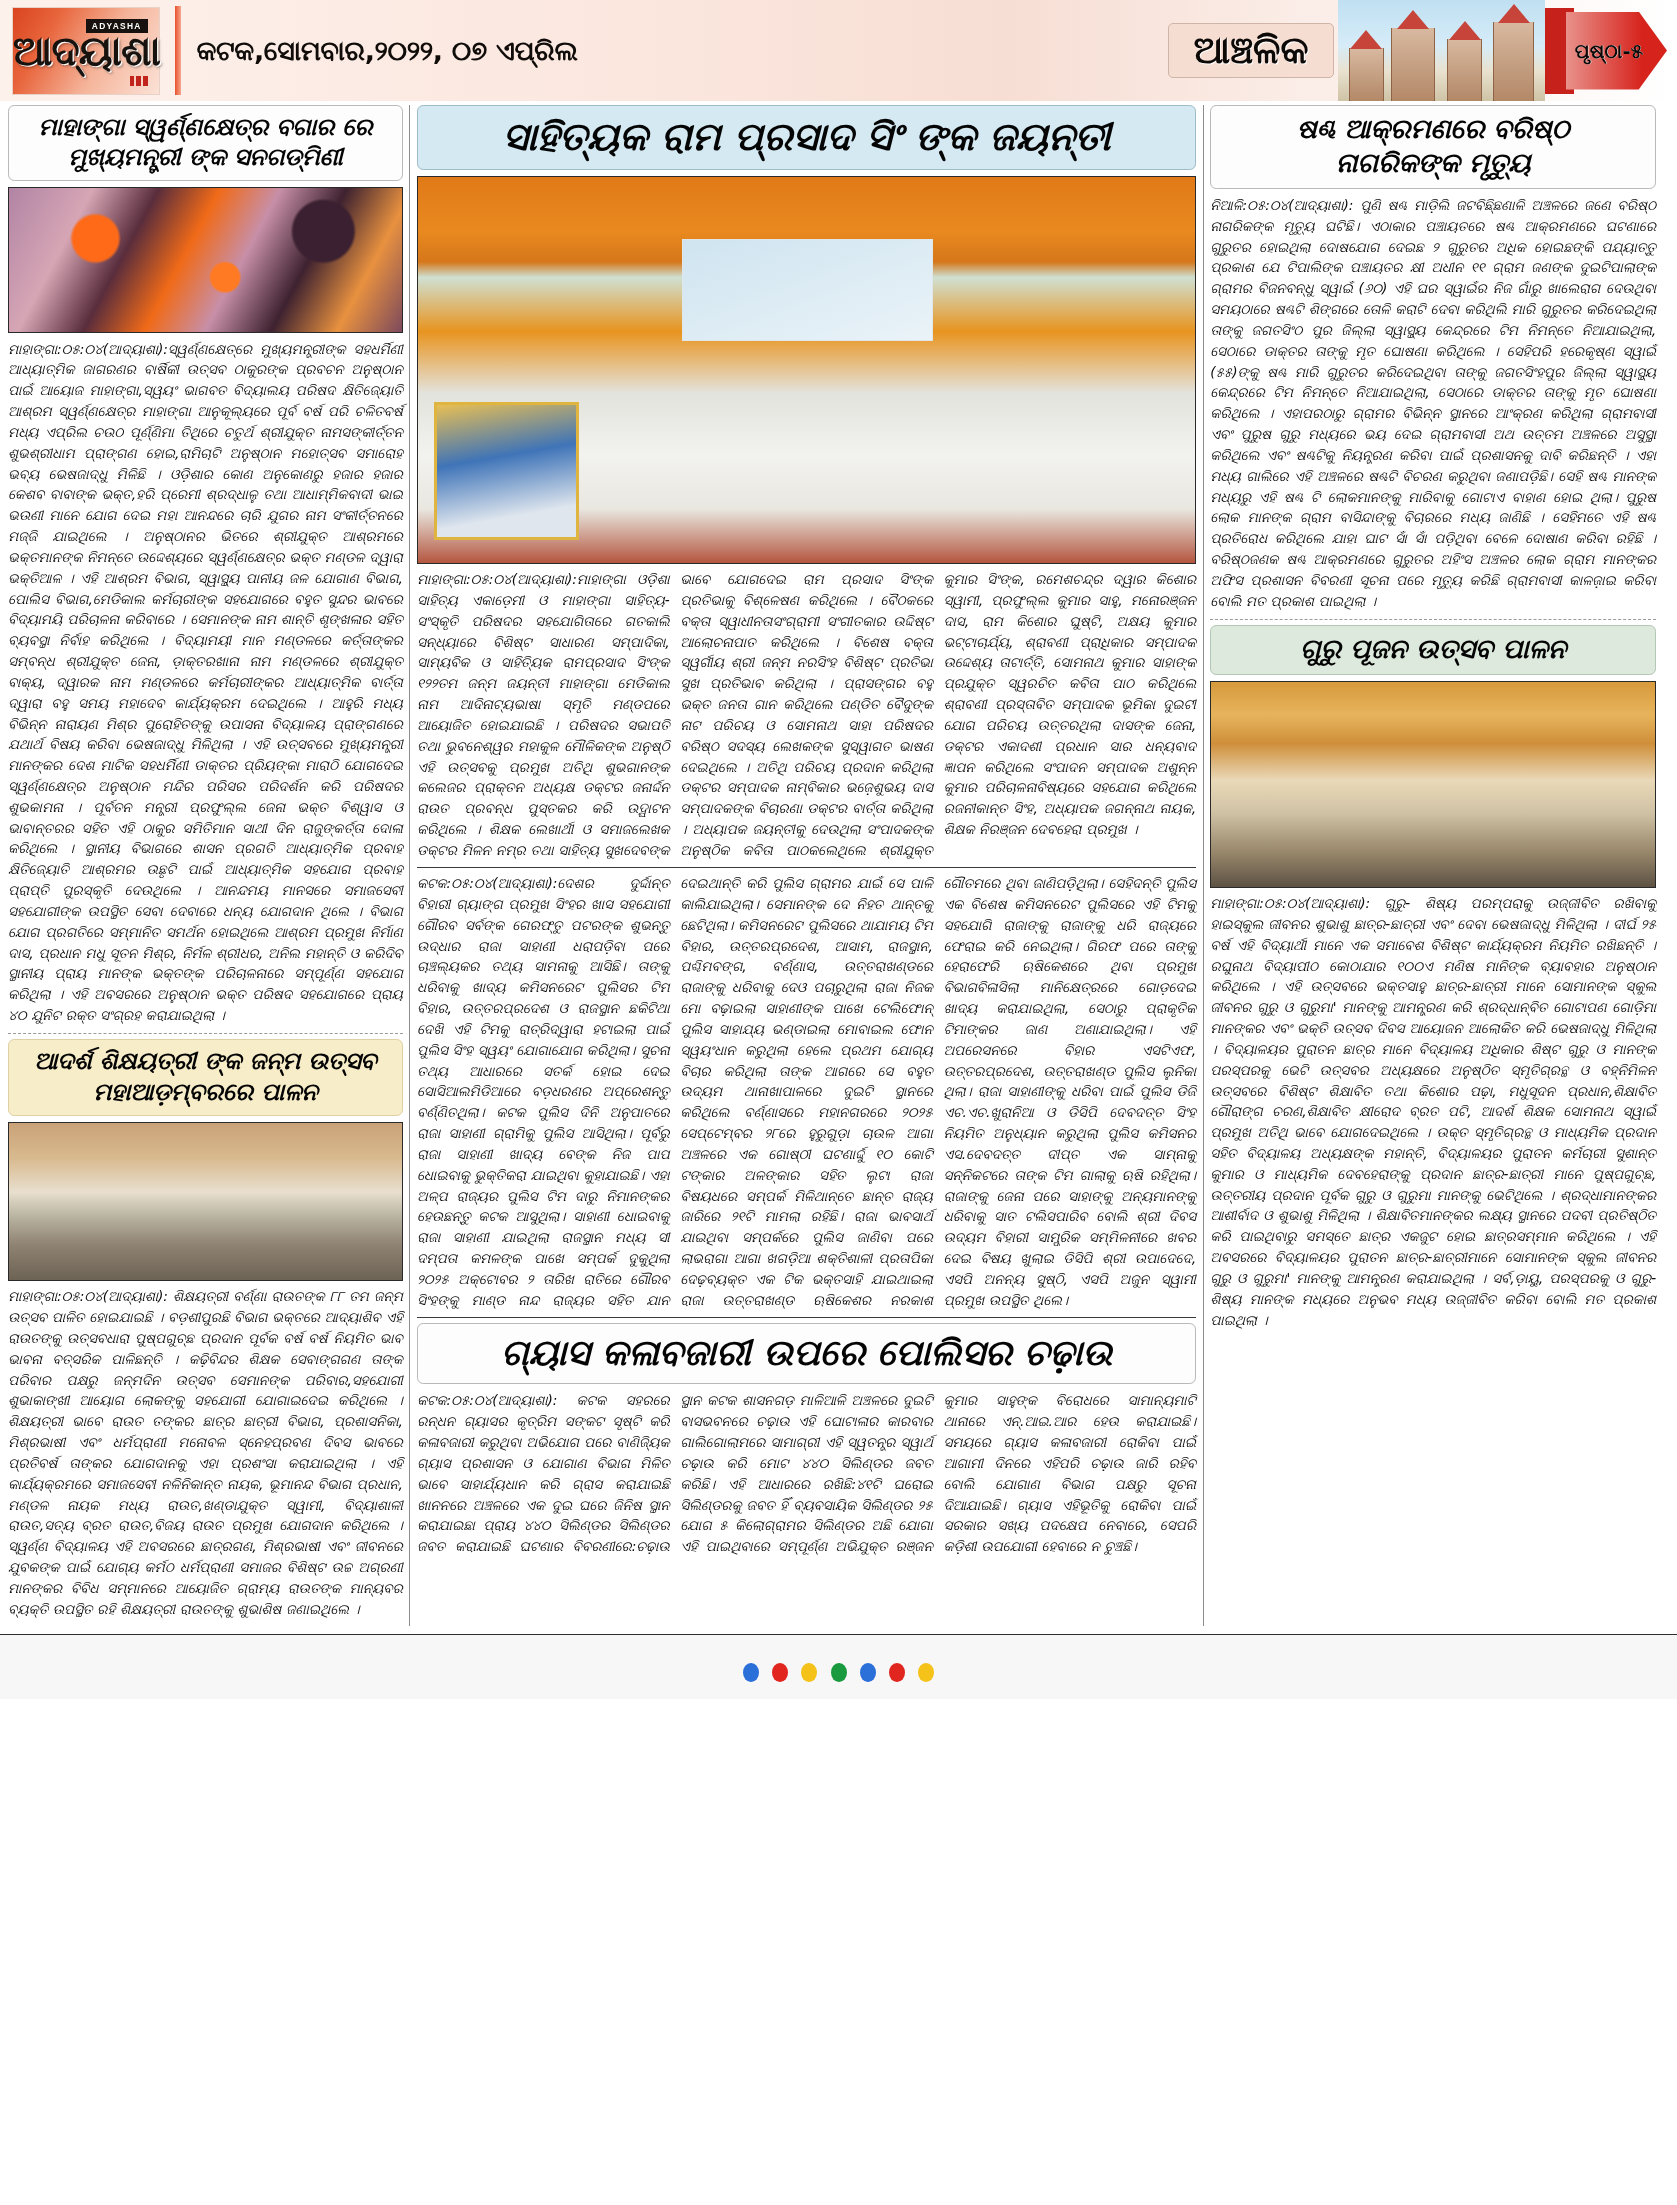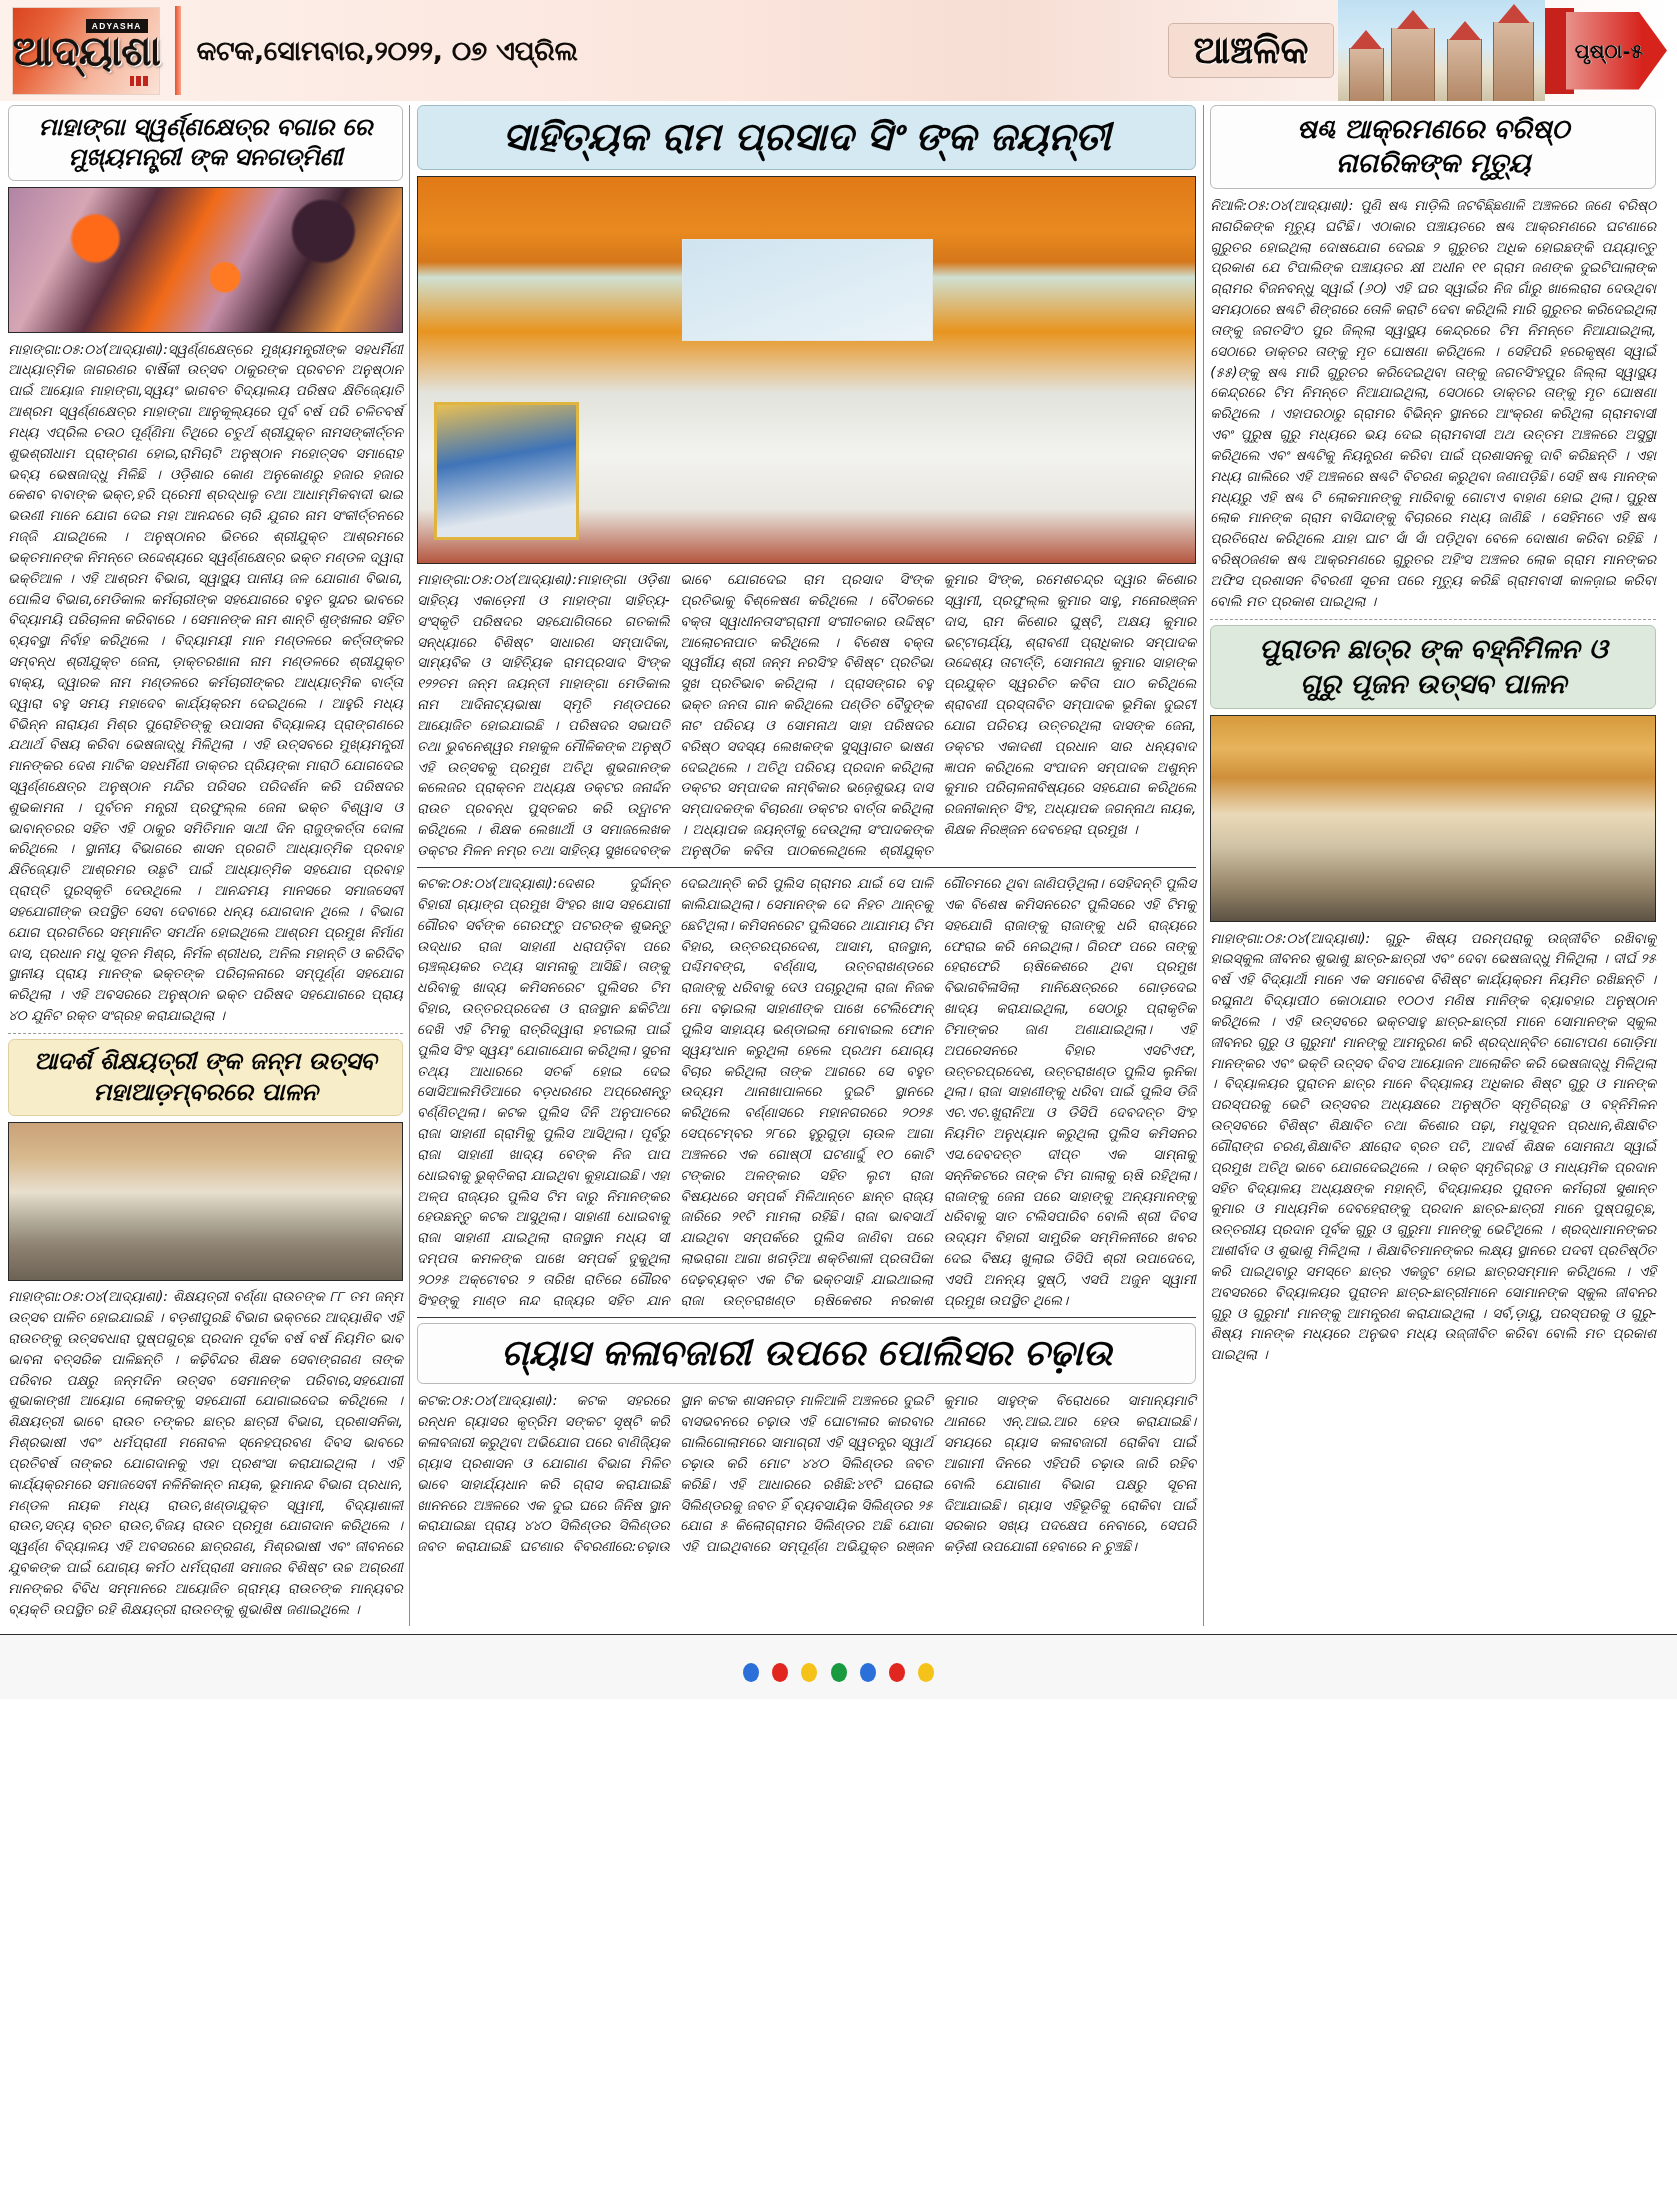--- a/index.html
+++ b/index.html
@@ -340,21 +340,20 @@
           <div class="hl hl-m">ଷଣ୍ଢ ଆକ୍ରମଣରେ ବରିଷ୍ଠ</div>
           <div class="hl hl-m">ନାଗରିକଙ୍କ ମୃତ୍ୟୁ</div>
         </div>
         <div class="body">ନିଆଳି:୦୫:୦୪(ଆଦ୍ୟାଶା): ପୁଣି ଷଣ୍ଢ ମାଡ଼ିଲି ଜଟବିଛି୍ଛଣାଳି ଅଞ୍ଚଳରେ ଜଣେ ବରିଷ୍ଠ ନାଗରିକଙ୍କ ମୃତ୍ୟୁ ଘଟିଛି। ଏଠାକାର ପଞ୍ଚାୟତରେ ଷଣ୍ଢ ଆକ୍ରମଣରେ ଘଟଣାରେ ଗୁରୁତର ହୋଇଥିଲା ଦୋଷଯୋଗ ଦେଇଛ ୨ ଗୁରୁତର ଅଧିକ ହୋଇଛଙ୍କି ପଯ୍ୟାତ୍ତୁ ପ୍ରକାଶ ଯେ ଟିପାଲିଙ୍କ ପଞ୍ଚାୟତର କ୍ଷୀ ଅଧୀନ ୧୧ ଗ୍ରାମ ଜଣଙ୍କ ଦୁଇଟିପାଲାଙ୍କ ଗ୍ରାମର ବିଜନବନ୍ଧୁ ସ୍ୱାଇଁ (୬୦) ଏହି ଘର ସ୍ୱାଇଁର ନିଜ ଗାଁରୁ ଖାଲେରାଗ ଦେଉଥିବା ସମୟଠାରେ ଷଣ୍ଢଟି ଶିଙ୍ଗରେ ତୋଳି କରାଟି ଦେବା କରିଥିଲି ମାରି ଗୁରୁତର କରିଦେଇଥିଲା ତାଙ୍କୁ ଜଗତସିଂଠ ପୁର ଜିଲ୍ଲା ସ୍ୱାସ୍ଥ୍ୟ କେନ୍ଦ୍ରରେ ଟିମ ନିମନ୍ତେ ନିଆଯାଇଥିଲା, ସେଠାରେ ଡାକ୍ତର ତାଙ୍କୁ ମୃତ ଘୋଷଣା କରିଥିଲେ । ସେହିପରି ହରେକୃଷ୍ଣ ସ୍ୱାଇଁ (୫୫)ଙ୍କୁ ଷଣ୍ଢ ମାରି ଗୁରୁତର କରିଦେଇଥିବା ତାଙ୍କୁ ଜଗତସିଂହପୁର ଜିଲ୍ଲା ସ୍ୱାସ୍ଥ୍ୟ କେନ୍ଦ୍ରରେ ଟିମ ନିମନ୍ତେ ନିଆଯାଇଥିଲା, ସେଠାରେ ଡାକ୍ତର ତାଙ୍କୁ ମୃତ ଘୋଷଣା କରିଥିଲେ । ଏହାପରଠାରୁ ଗ୍ରାମର ବିଭିନ୍ନ ସ୍ଥାନରେ ଆଂକ୍ରଣ କରିଥିଲା ଗ୍ରାମବାସୀ ଏବଂ ପୁରୁଷ ଗୁରୁ ମଧ୍ୟରେ ଭୟ ଦେଇ ଗ୍ରାମବାସୀ ଅଥ ଉତ୍ତମ ଅଞ୍ଚଳରେ ଅସୁସ୍ଥା କରିଥିଲେ ଏବଂ ଷଣ୍ଢଟିକୁ ନିୟନ୍ତ୍ରଣ କରିବା ପାଇଁ ପ୍ରଶାସନକୁ ଦାବି କରିଛନ୍ତି । ଏହା ମଧ୍ୟ ଗାଲିରେ ଏହି ଅଞ୍ଚଳରେ ଷଣ୍ଢଟି ବିଚରଣ କରୁଥିବା ଜଣାପଡ଼ିଛି। ସେହି ଷଣ୍ଢ ମାନଙ୍କ ମଧ୍ୟରୁ ଏହି ଷଣ୍ଢ ଟି ଲୋକମାନଙ୍କୁ ମାରିବାକୁ ଗୋଟାଏ ବାହାଣ ହୋଇ ଥିଲା। ପୁରୁଷ ଲୋକ ମାନଙ୍କ ଗ୍ରାମ ବାସିନ୍ଦାଙ୍କୁ ବିଚାରରେ ମଧ୍ୟ ଜାଣିଛି । ସେହିମତେ ଏହି ଷଣ୍ଢ ପ୍ରତିରୋଧ କରିଥିଲେ ଯାହା ଘାଟ ସାଁ ସାଁ ପଡ଼ିଥିବା ବେଳେ ଦୋଷାଣ କରିବା ରହିଛି । ବରିଷ୍ଠଜଣକ ଷଣ୍ଢ ଆକ୍ରମଣରେ ଗୁରୁତର ଅହିଂସ ଅଞ୍ଚଳର ଲୋକ ଗ୍ରାମ ମାନଙ୍କର ଅଫିସ ପ୍ରଶାସନ ବିବରଣୀ ସୂଚନା ପରେ ମୃତ୍ୟୁ କରିଛି ଗ୍ରାମବାସୀ କାଳଜ଼ାଇ କରିବା ବୋଲି ମତ ପ୍ରକାଶ ପାଇଥିଲା ।</div>
       </div>
 
       <hr class="hr-dot">
 
       <div class="art">
         <div class="hl-box tint-green">
-          <div class="hl hl-m">ପୁରାତନ ଛାତ୍ର ଙ୍କ ବହ୍ନିମିଳନ ଓ</div>
           <div class="hl hl-m">ଗୁରୁ ପୂଜନ ଉତ୍ସବ ପାଳନ</div>
         </div>
         <div class="photo ph-d"></div>
         <div class="body">ମାହାଙ୍ଗା:୦୫:୦୪(ଆଦ୍ୟାଶା): ଗୁରୁ- ଶିଷ୍ୟ ପରମ୍ପରାକୁ ଉଜ୍ଜୀବିତ ରଖିବାକୁ ହାଇସ୍କୁଲ ଜୀବନର ଶୁଭାଶୁ ଛାତ୍ର-ଛାତ୍ରୀ ଏବଂ ଦେବା ଭେଷଜାଦ୍ଧୁ ମିଳିଥିଲା । ଦୀର୍ଘ ୨୫ ବର୍ଷ ଏହି ବିଦ୍ୟାର୍ଥୀ ମାନେ ଏକ ସମାବେଶ ବିଶିଷ୍ଟ କାର୍ଯ୍ୟକ୍ରମ ନିୟମିତ ରଖିଛନ୍ତି । ରଘୁନାଥ ବିଦ୍ୟାପୀଠ କୋଠାଯାର ୧୦୦ଏ ମଣିଷ ମାନିଙ୍କ ବ୍ୟାବହାର ଅନୁଷ୍ଠାନ କରିଥିଲେ । ଏହି ଉତ୍ସବରେ ଭକ୍ତସାହୁ ଛାତ୍ର-ଛାତ୍ରୀ ମାନେ ସୋମାନଙ୍କ ସ୍କୁଲ ଜୀବନର ଗୁରୁ ଓ ଗୁରୁମା' ମାନଙ୍କୁ ଆମନ୍ତ୍ରଣ କରି ଶ୍ରଦ୍ଧାନ୍ବିତ ଗୋଟାପଣ ଗୋଡ଼ିମା ମାନଙ୍କର ଏବଂ ଭକ୍ତି ଉତ୍ସବ ଦିବସ ଆୟୋଜନ ଆଲୋକିତ କରି ଭେଷଜାଦ୍ଧୁ ମିଳିଥିଲା । ବିଦ୍ୟାଳୟର ପୁରାତନ ଛାତ୍ର ମାନେ ବିଦ୍ୟାଳୟ ଅଧିକାର ଶିଷ୍ଟ ଗୁରୁ ଓ ମାନଙ୍କ ପରସ୍ପରକୁ ଭେଟି ଉତ୍ସବର ଅଧ୍ୟକ୍ଷରେ ଅନୁଷ୍ଠିତ ସ୍ମୃତିଗ୍ରନ୍ଥ ଓ ବହ୍ନିମିଳନ ଉତ୍ସବରେ ବିଶିଷ୍ଟ ଶିକ୍ଷାବିତ ତଥା କିଶୋର ପଢ଼ା, ମଧୁସୂଦନ ପ୍ରଧାନ,ଶିକ୍ଷାବିତ ଗୌରାଙ୍ଗ ଚରଣ,ଶିକ୍ଷାବିତ କ୍ଷୀରୋଦ ବ୍ରତ ପଟି, ଆଦର୍ଶ ଶିକ୍ଷକ ସୋମନାଥ ସ୍ୱାଇଁ ପ୍ରମୁଖ ଅତିଥି ଭାବେ ଯୋଗଦେଇଥିଲେ । ଉକ୍ତ ସ୍ମୃତିଗ୍ରନ୍ଥ ଓ ମାଧ୍ୟମିକ ପ୍ରଦାନ ସହିତ ବିଦ୍ୟାଳୟ ଅଧ୍ୟକ୍ଷଙ୍କ ମହାନ୍ତି, ବିଦ୍ୟାଳୟର ପୁରାତନ କର୍ମଚାରୀ ସୁଶାନ୍ତ କୁମାର ଓ ମାଧ୍ୟମିକ ଦେବହେରାଙ୍କୁ ପ୍ରଦାନ ଛାତ୍ର-ଛାତ୍ରୀ ମାନେ ପୁଷ୍ପଗୁଚ୍ଛ, ଉତ୍ତରୀୟ ପ୍ରଦାନ ପୂର୍ବକ ଗୁରୁ ଓ ଗୁରୁମା ମାନଙ୍କୁ ଭେଟିଥିଲେ । ଶ୍ରଦ୍ଧାମାନଙ୍କର ଆଶୀର୍ବାଦ ଓ ଶୁଭାଶୁ ମିଳିଥିଲା । ଶିକ୍ଷାବିତମାନଙ୍କର ଲକ୍ଷ୍ୟ ସ୍ଥାନରେ ପଦବୀ ପ୍ରତିଷ୍ଠିତ କରି ପାଇଥିବାରୁ ସମସ୍ତେ ଛାତ୍ର ଏକଜୁଟ ହୋଇ ଛାତ୍ରସମ୍ମାନ କରିଥିଲେ । ଏହି ଅବସରରେ ବିଦ୍ୟାଳୟର ପୁରାତନ ଛାତ୍ର-ଛାତ୍ରୀମାନେ ସୋମାନଙ୍କ ସ୍କୁଲ ଜୀବନର ଗୁରୁ ଓ ଗୁରୁମା' ମାନଙ୍କୁ ଆମନ୍ତ୍ରଣ କରାଯାଇଥିଲା । ସର୍ବ,ଡ଼ାୟୁ, ପରସ୍ପରକୁ ଓ ଗୁରୁ-ଶିଷ୍ୟ ମାନଙ୍କ ମଧ୍ୟରେ ଅନୁଭବ ମଧ୍ୟ ଉଜ୍ଜୀବିତ କରିବା ବୋଲି ମତ ପ୍ରକାଶ ପାଇଥିଲା ।</div>
       </div>
 
     </div>
   </div>
 
   <div class="footer">

